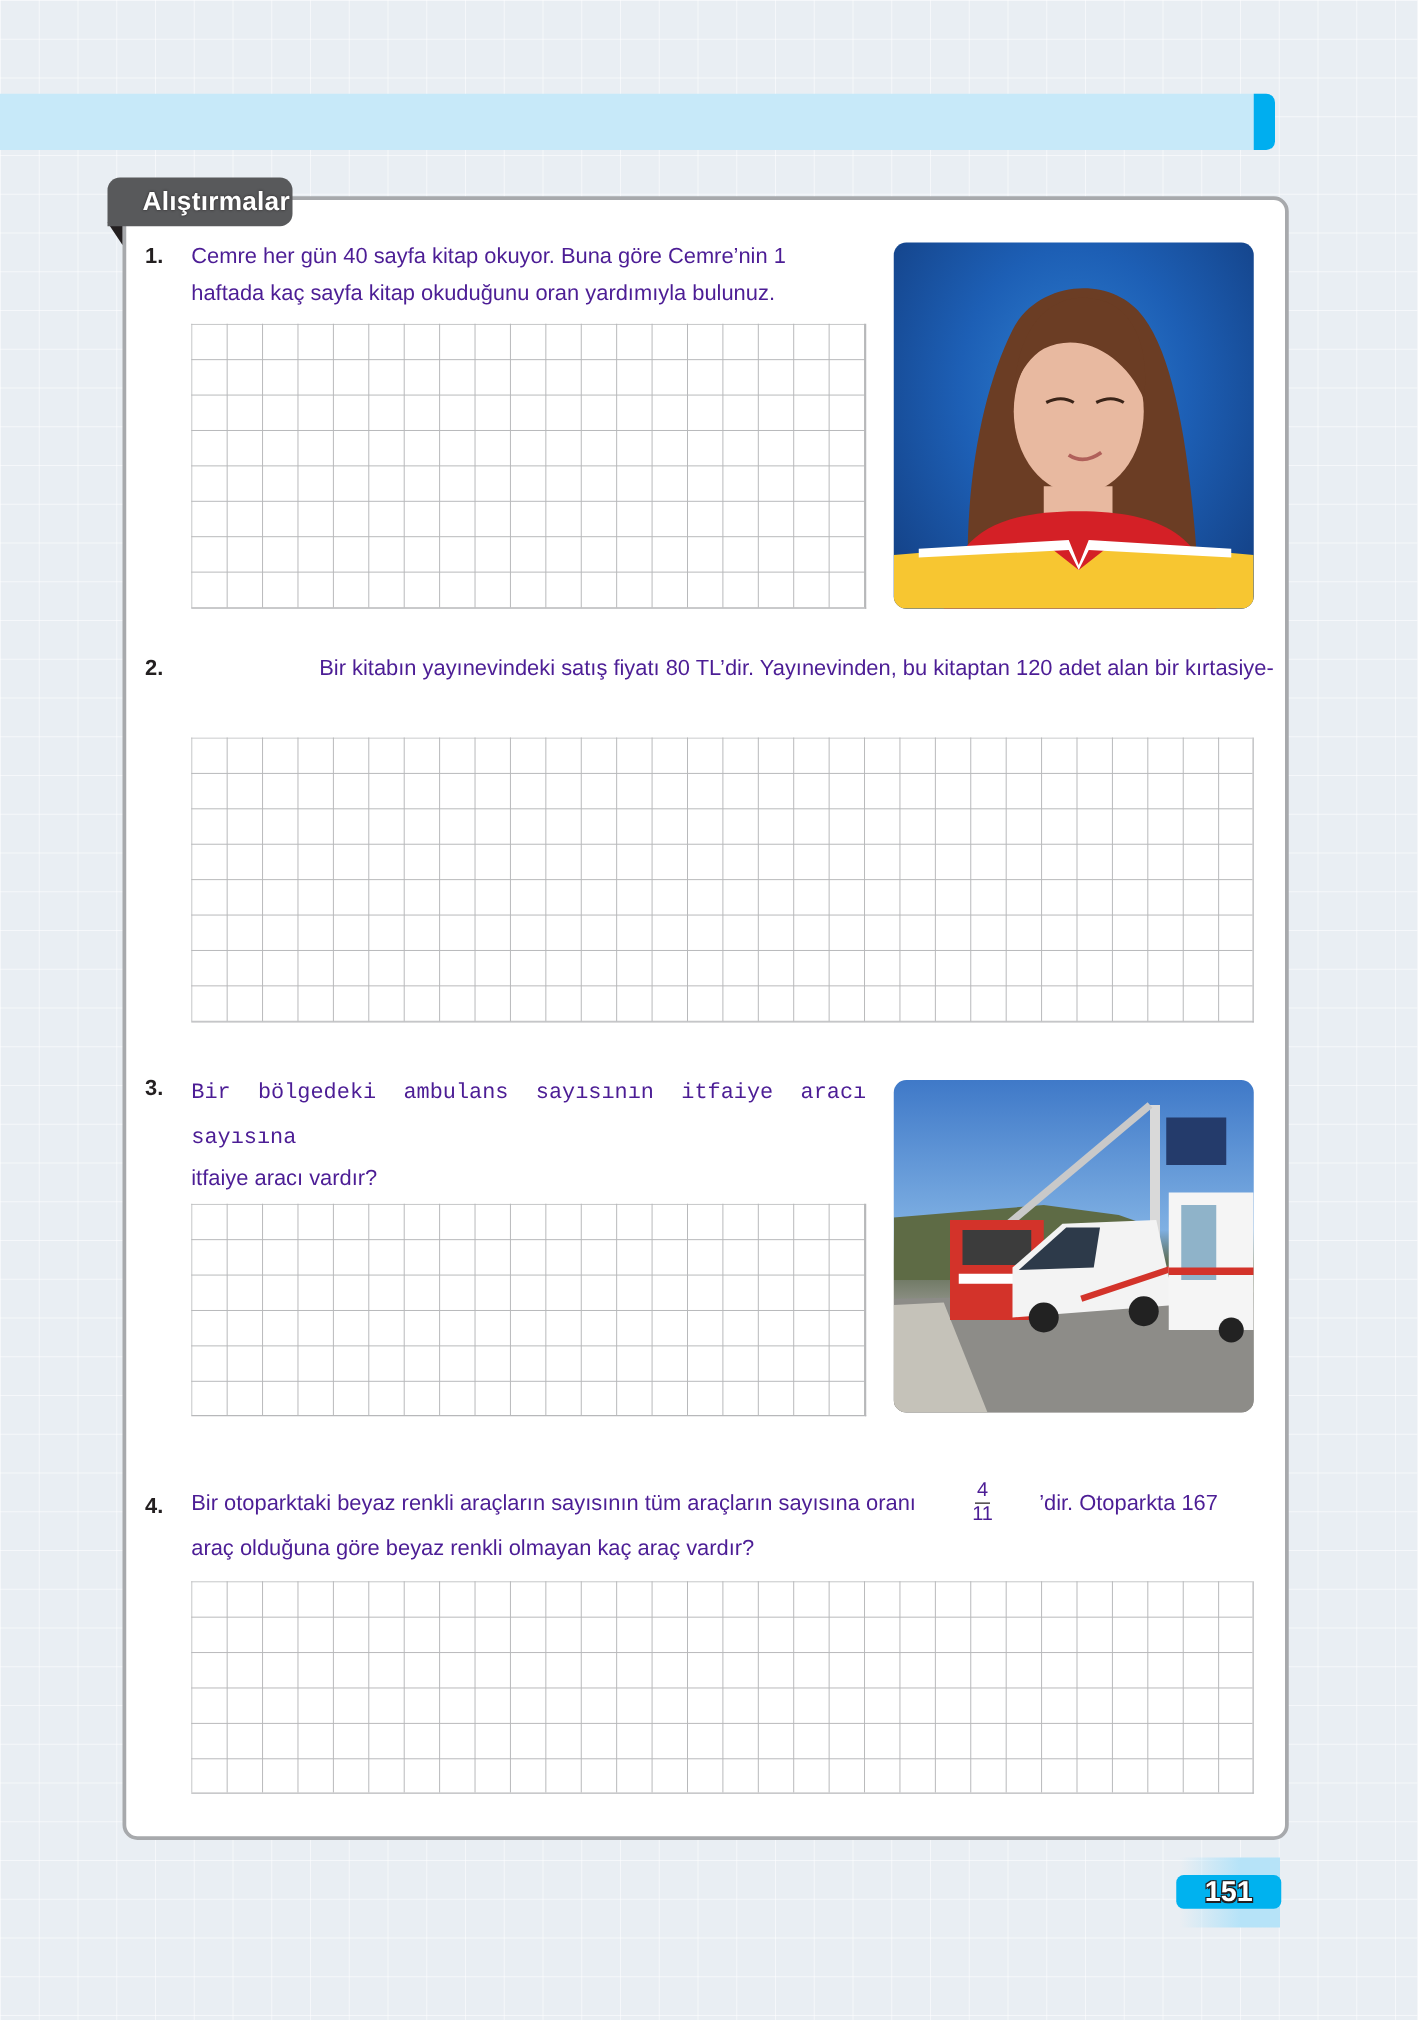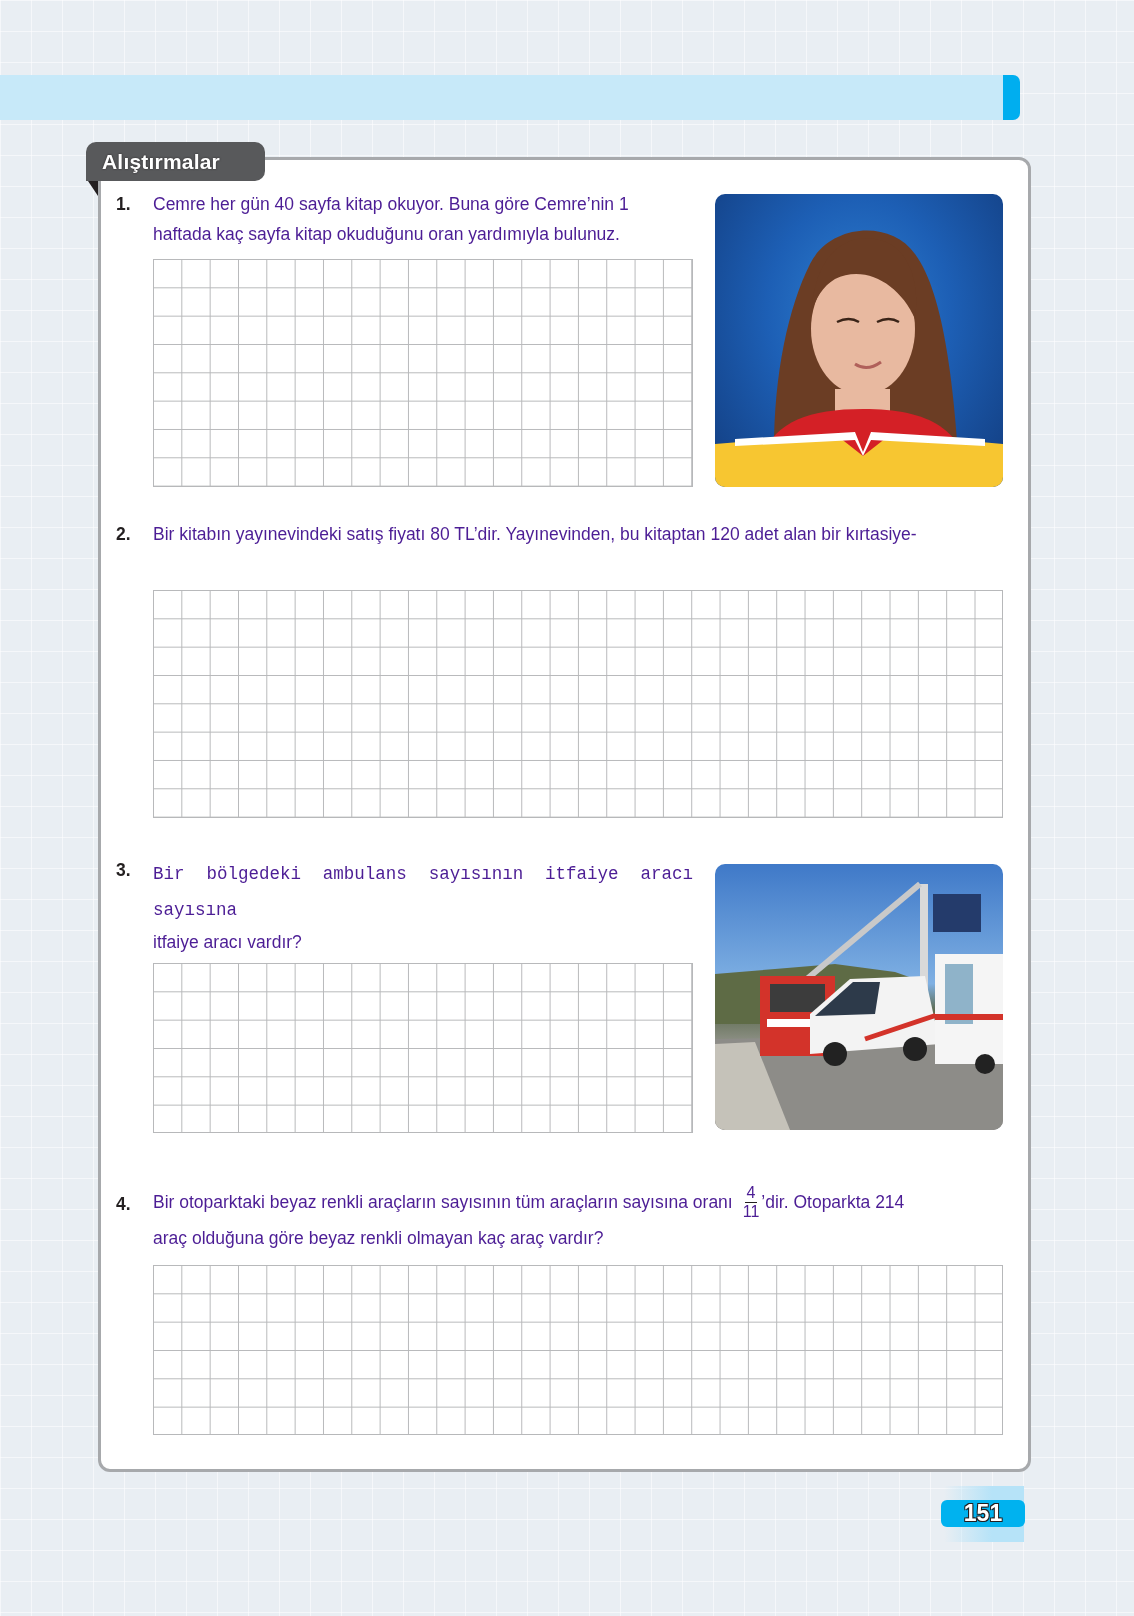--- a/index.html
+++ b/index.html
@@ -23,23 +23,23 @@
   }
   .frame {
     position: absolute; left: 98px; top: 157px; width: 927px; height: 1309px;
     background: #ffffff; border: 3px solid #a7a9ac; border-radius: 12px;
   }
   .tab-fold {
     position: absolute; left: 86px; top: 178px; width: 0; height: 0;
     border-top: 18px solid #231f20; border-left: 12px solid transparent;
   }
   .section-tab {
-    position: absolute; left: 86px; top: 142px; width: 179px; height: 39px;
+    position: absolute; left: 86px; top: 142px; width: 148px; height: 39px;
     background: #58595b; border-radius: 10px 10px 10px 0;
-    display: flex; align-items: center; padding-left: 16px; box-sizing: border-box;
+    display: flex; align-items: center; padding-left: 28px; box-sizing: border-box;
     color: #ffffff; font-weight: bold; font-size: 21px; letter-spacing: 0.2px;
     text-shadow: 0 0 2px #231f20;
   }
   .qnum {
     position: absolute; font-weight: bold; font-size: 17.5px; color: #231f20;
   }
   .qtext {
     position: absolute; font-size: 17.5px; line-height: 29.5px; color: #4c1d95;
   }
   .justify { text-align: justify; text-align-last: justify; font-family: Liberation Mono, monospace; }
@@ -105,21 +105,21 @@
     <path d="M162,128 q12,-6 22,0" stroke="#3a2418" stroke-width="2.5" fill="none"></path>
     <path d="M140,170 q12,8 26,-2" stroke="#b0605a" stroke-width="3" fill="none"></path>
     <rect x="120" y="195" width="55" height="30" fill="#e8b9a0"></rect>
     <path d="M40,293 C45,235 80,215 148,215 C215,215 250,235 258,293 Z" fill="#d42026"></path>
     <path d="M0,250 L120,240 L148,262 L176,240 L288,250 L288,293 L0,293 Z" fill="#f7c631"></path>
     <path d="M20,245 L140,238 L148,258 L156,238 L270,245 L270,252 L156,246 L148,262 L140,246 L20,252 Z" fill="#ffffff"></path>
   </svg>
 </div>
 
 <div class="qnum" style="left:116px; top:524px;">2.</div>
-<div class="qtext" style="left:153px; top:520px; width:866px;">
+<div class="qtext" style="left:153px; top:520px; width:866px;text-align:right;">
   <div>Bir kitabın yayınevindeki satış fiyatı 80 TL’dir. Yayınevinden, bu kitaptan 120 adet alan bir kırtasiye-</div>
 </div>
 <div class="grid" style="left:153px; top:590px; width:850px; height:228px;"></div>
 
 <div class="qnum" style="left:116px; top:860px;">3.</div>
 <div class="qtext" style="left:153px; top:856px; width:540px; line-height:36px;">
   <div class="justify">Bir bölgedeki ambulans sayısının itfaiye aracı sayısına</div>
   <div style="line-height:28px;">itfaiye aracı vardır?</div>
 </div>
 <div class="grid" style="left:153px; top:963px; width:540px; height:170px;"></div>
@@ -141,27 +141,27 @@
     <circle cx="200" cy="185" r="12" fill="#222"></circle>
     <rect x="220" y="90" width="68" height="110" fill="#f5f5f5"></rect>
     <rect x="230" y="100" width="28" height="60" fill="#8fb3c9"></rect>
     <rect x="220" y="150" width="68" height="6" fill="#d3332a"></rect>
     <circle cx="270" cy="200" r="10" fill="#222"></circle>
   </svg>
 </div>
 
 <div class="qnum" style="left:116px; top:1194px;">4.</div>
 <div class="qtext" style="left:153px; top:1180px; width:870px;">
-  <div style="display:flex; align-items:center; line-height:44px;">
+  <div style="display:flex; align-items:center; line-height:44px;gap:35px;">
     <span>Bir otoparktaki beyaz renkli araçların sayısının tüm araçların sayısına oranı</span>
     <span class="frac" style="margin-left:10px;">
       <span class="num">4</span>
       <span class="den">11</span>
     </span>
-    <span>’dir. Otoparkta 214</span>
+    <span>’dir. Otoparkta 167</span>
   </div>
   <div>araç olduğuna göre beyaz renkli olmayan kaç araç vardır?</div>
 </div>
 <div class="grid" style="left:153px; top:1265px; width:850px; height:170px;"></div>
 
 <div class="page-badge-shadow"></div>
 <div class="page-badge">
   <span>151</span>
 </div>
 

